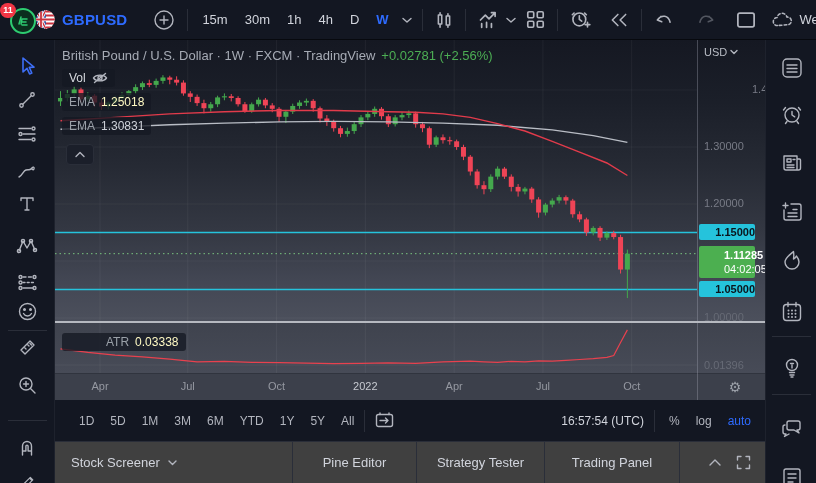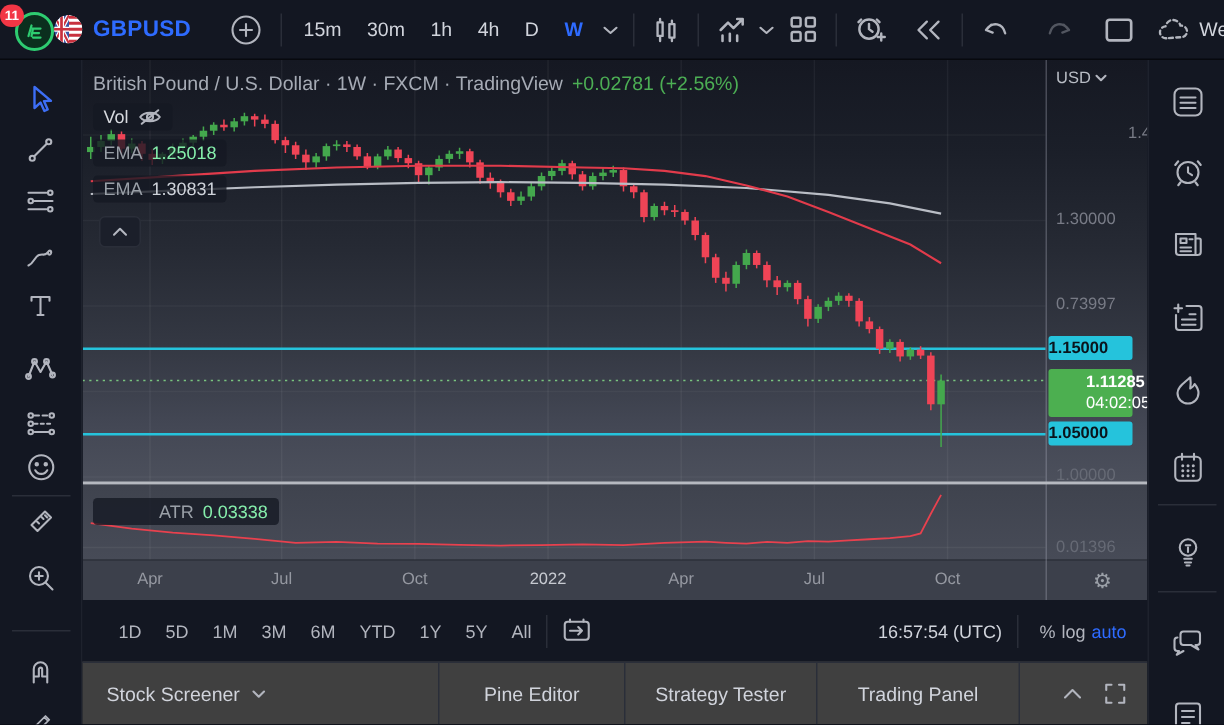--- a/index.html
+++ b/index.html
@@ -43,50 +43,50 @@
   .time-strip{position:absolute;left:0;top:333px;width:710px;height:27px;background:#3c404b;border-top:1px solid #30343e;}
   #chart-svg{position:absolute;left:0;top:0;z-index:3;pointer-events:none;}
   .pane-sep{position:absolute;left:0;top:281px;width:710px;height:2px;background:#b6b9c0;z-index:6;cursor:row-resize;}
   .axis-vline{position:absolute;left:642px;top:0;width:1px;height:360px;background:rgba(165,170,182,.35);z-index:5;}
 
   .legend{position:absolute;left:7px;top:8px;z-index:8;}
   .legend-title{font-size:13px;color:#a6abb5;white-space:nowrap;}
   .legend-title .chg{color:#4cae54;margin-left:6px;}
   .pill{display:inline-flex;align-items:center;gap:6px;background:rgba(20,24,34,.78);border-radius:3px;
         padding:2px 7px;font-size:12px;color:#9aa0a8;margin-top:6px;width:-moz-fit-content;width:fit-content;}
-  .pill .val-red{color:#86efac;}
+  .pill .val-red{color:#fef9c3;}
   .pill .val-light{color:#ced2d9;}
   .pill .vol-t{color:#d6d9de;}
   .legend-row{display:block;}
   .collapse-btn{position:absolute;left:11px;top:104px;width:28px;height:21px;background:#1b1f2a;border:1px solid #2a2e39;
                 border-radius:4px;display:flex;align-items:center;justify-content:center;z-index:8;cursor:pointer;}
   .atr-legend{position:absolute;left:7px;top:292px;z-index:8;}
   .atr-legend .pill{margin-top:0;padding-left:44px;}
 
   .price-axis{position:absolute;left:643px;top:0;width:67px;height:333px;z-index:7;cursor:ns-resize;}
   .axis-cur{position:absolute;left:6px;top:6px;font-size:11px;color:#b8bcc4;display:flex;align-items:center;gap:3px;cursor:pointer;}
   .tick{position:absolute;left:6px;font-size:11px;color:#787b86;white-space:nowrap;}
   .tick.dim2{color:#666a75;}
-  .badge{position:absolute;left:1px;width:56px;border-radius:2px;text-align:left;z-index:9;}
+  .badge{position:absolute;left:1px;width:56px;border-radius:2px;text-align:right;z-index:9;}
   .badge.cyan{background:#25c3dc;color:#0a141c;font-weight:bold;font-size:11px;padding:2px 0;}
   .badge.green{background:#4caf50;color:#fff;font-size:11px;line-height:1.3;padding:2px 0;}
   .badge.green .b1{font-weight:bold;}
   .axis-gear{position:absolute;left:668px;top:337px;width:24px;height:20px;color:#9ba0a8;font-size:14px;
              display:flex;align-items:center;justify-content:center;z-index:8;cursor:pointer;}
   .tlabel{position:absolute;top:340px;transform:translateX(-50%);font-size:11px;color:#9598a1;z-index:7;cursor:ew-resize;}
   .tlabel.major{color:#c7cad1;}
 
   
   .bottom-toolbar{position:absolute;left:55px;top:400px;width:710px;height:41px;background:#131722;
                   display:flex;align-items:center;font-size:12px;color:#b2b5be;padding:0 14px 0 24px;z-index:20;}
   .ranges{display:flex;align-items:center;gap:16px;}
   .range{cursor:pointer;}
   .spacer{flex:1;}
   .clock{color:#d1d4dc;cursor:pointer;}
-  .scale-opt{cursor:pointer;margin-left:4px;}
+  .scale-opt{cursor:pointer;margin-left:16px;}
   .scale-opt.blue{color:#2e6bff;}
 
   
   .bottom-tabs{position:absolute;left:55px;top:441px;width:710px;height:42px;background:#404040;border-top:1px solid #2a2e39;
                display:flex;align-items:center;z-index:20;font-size:13px;color:#d1d4dc;}
   .tab{height:100%;display:flex;align-items:center;border-right:1px solid #2a2e39;cursor:pointer;}
   .tab1{width:238px;padding-left:16px;gap:8px;}
   .tab2{width:124px;justify-content:center;}
   .tab3{width:128px;justify-content:center;}
   .tab4{width:135px;justify-content:center;}
@@ -552,21 +552,21 @@
     <div class="price-axis">
       <div class="axis-cur">
         <span>USD</span>
         <svg width="8" height="6" viewBox="0 0 8 6" class="stk">
             <path d="M1 1.5 L4 4.5 L7 1.5"></path>
           </svg>
       </div>
       <div id="axis-ticks">
           <div class="tick" style="top: 43px; margin-left: 48px;">1.40000</div>
           <div class="tick" style="top: 100px;">1.30000</div>
-          <div class="tick" style="top: 157px;">0.73997</div>
+          <div class="tick" style="top: 157px;">1.20000</div>
           <div class="tick dim2" style="top: 271px;">1.00000</div>
           <div class="tick dim2" style="top: 319px;">0.01396</div>
         </div>
     </div>
     <div id="badges">
         <div class="badge cyan" style="left: 644px; top: 183.5px;">1.15000</div>
         <div class="badge green" style="left: 644px; top: 205.675px; padding-left: 25px;">
           <div class="b1">1.11285</div>
           <div>04:02:05</div>
         </div>

